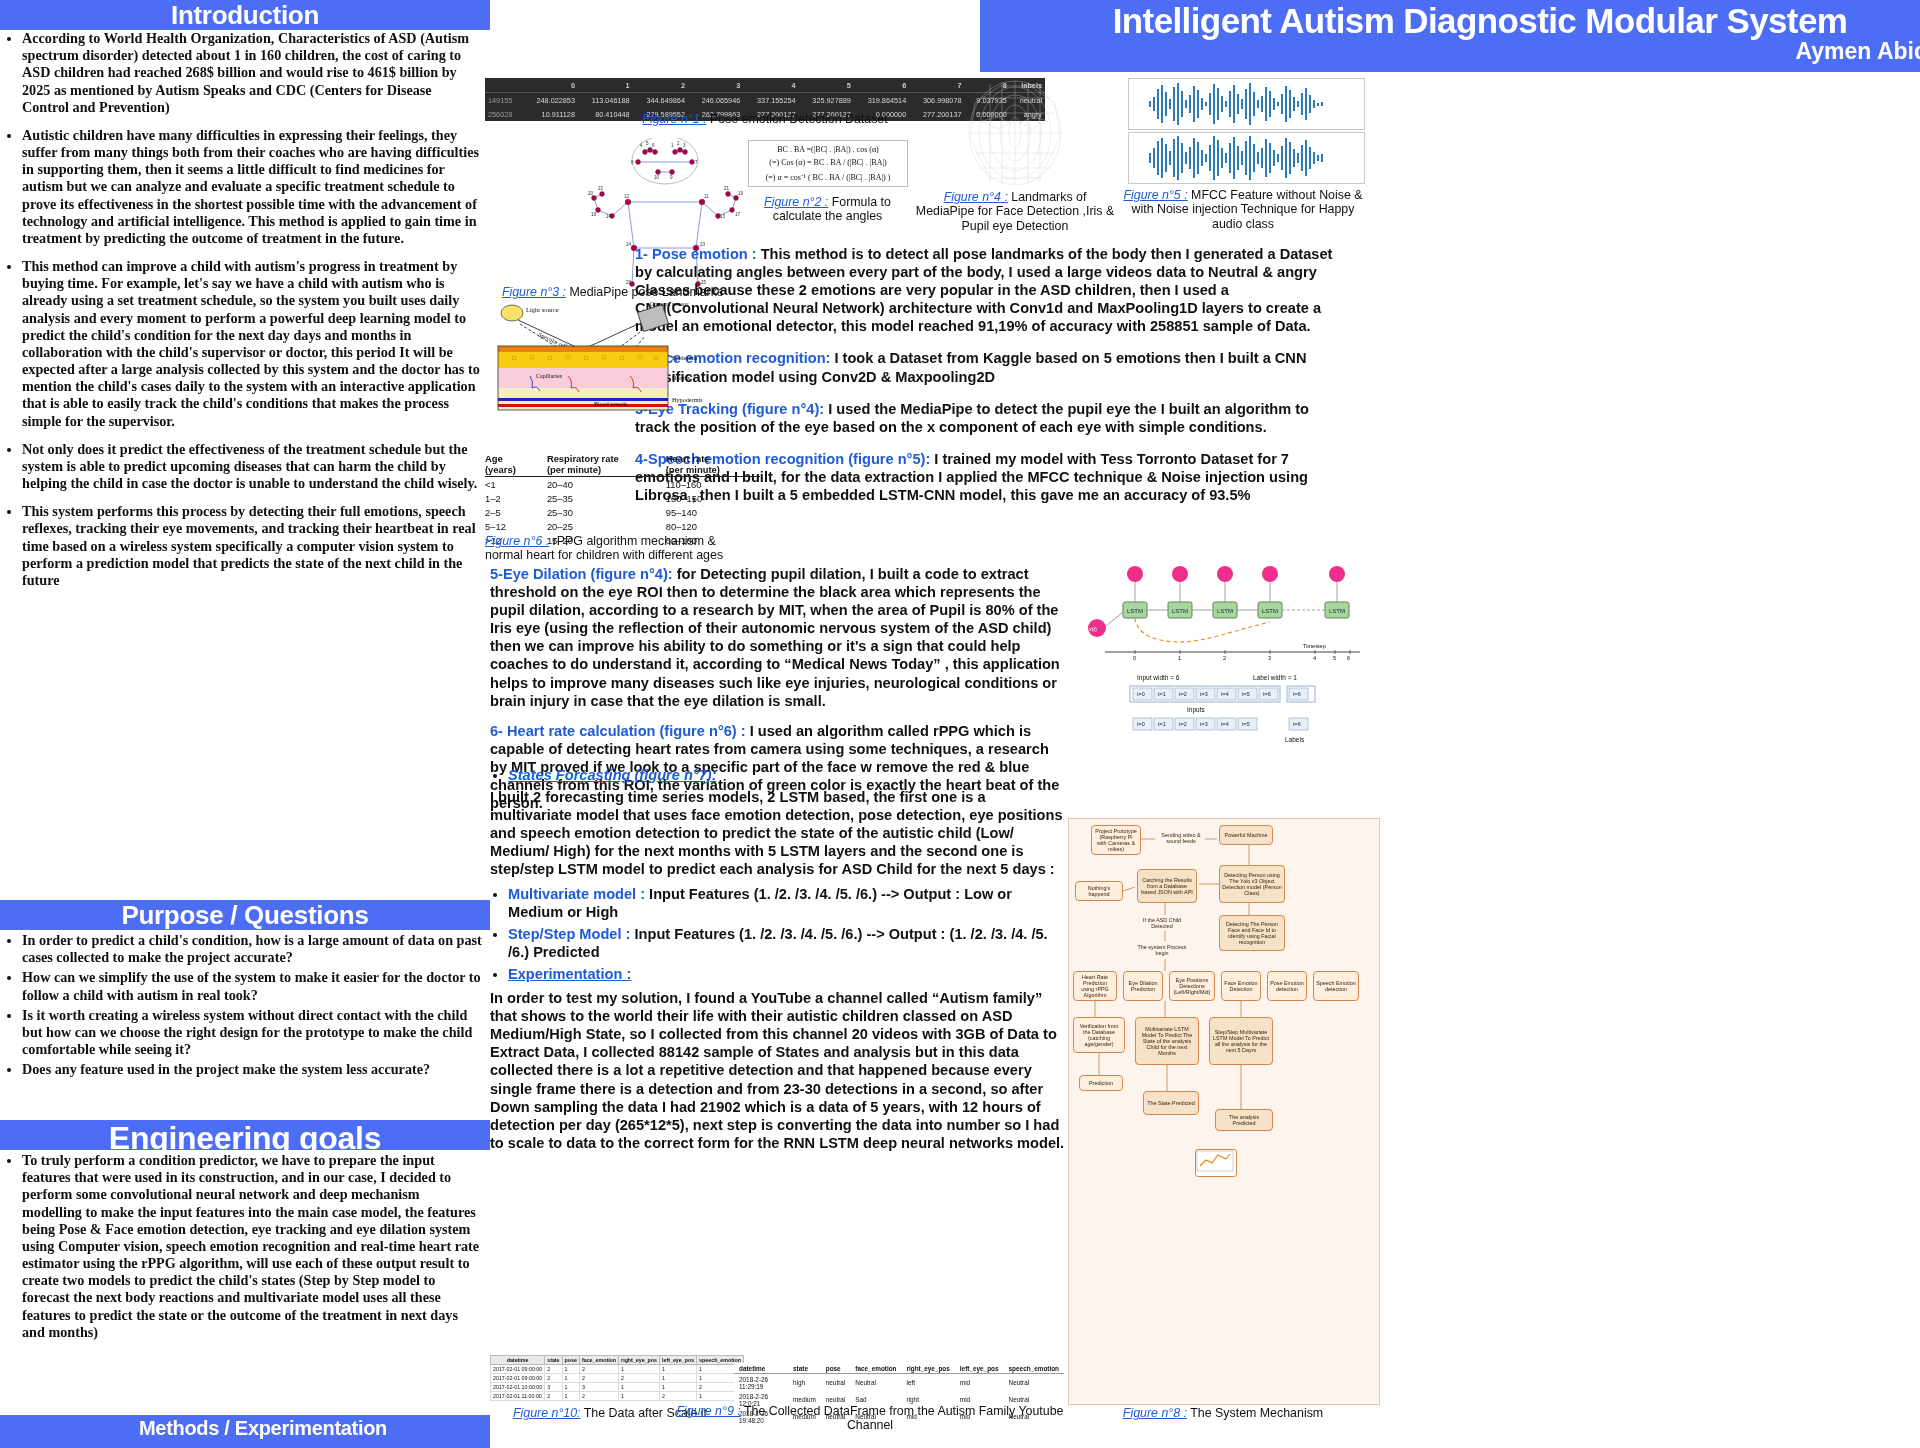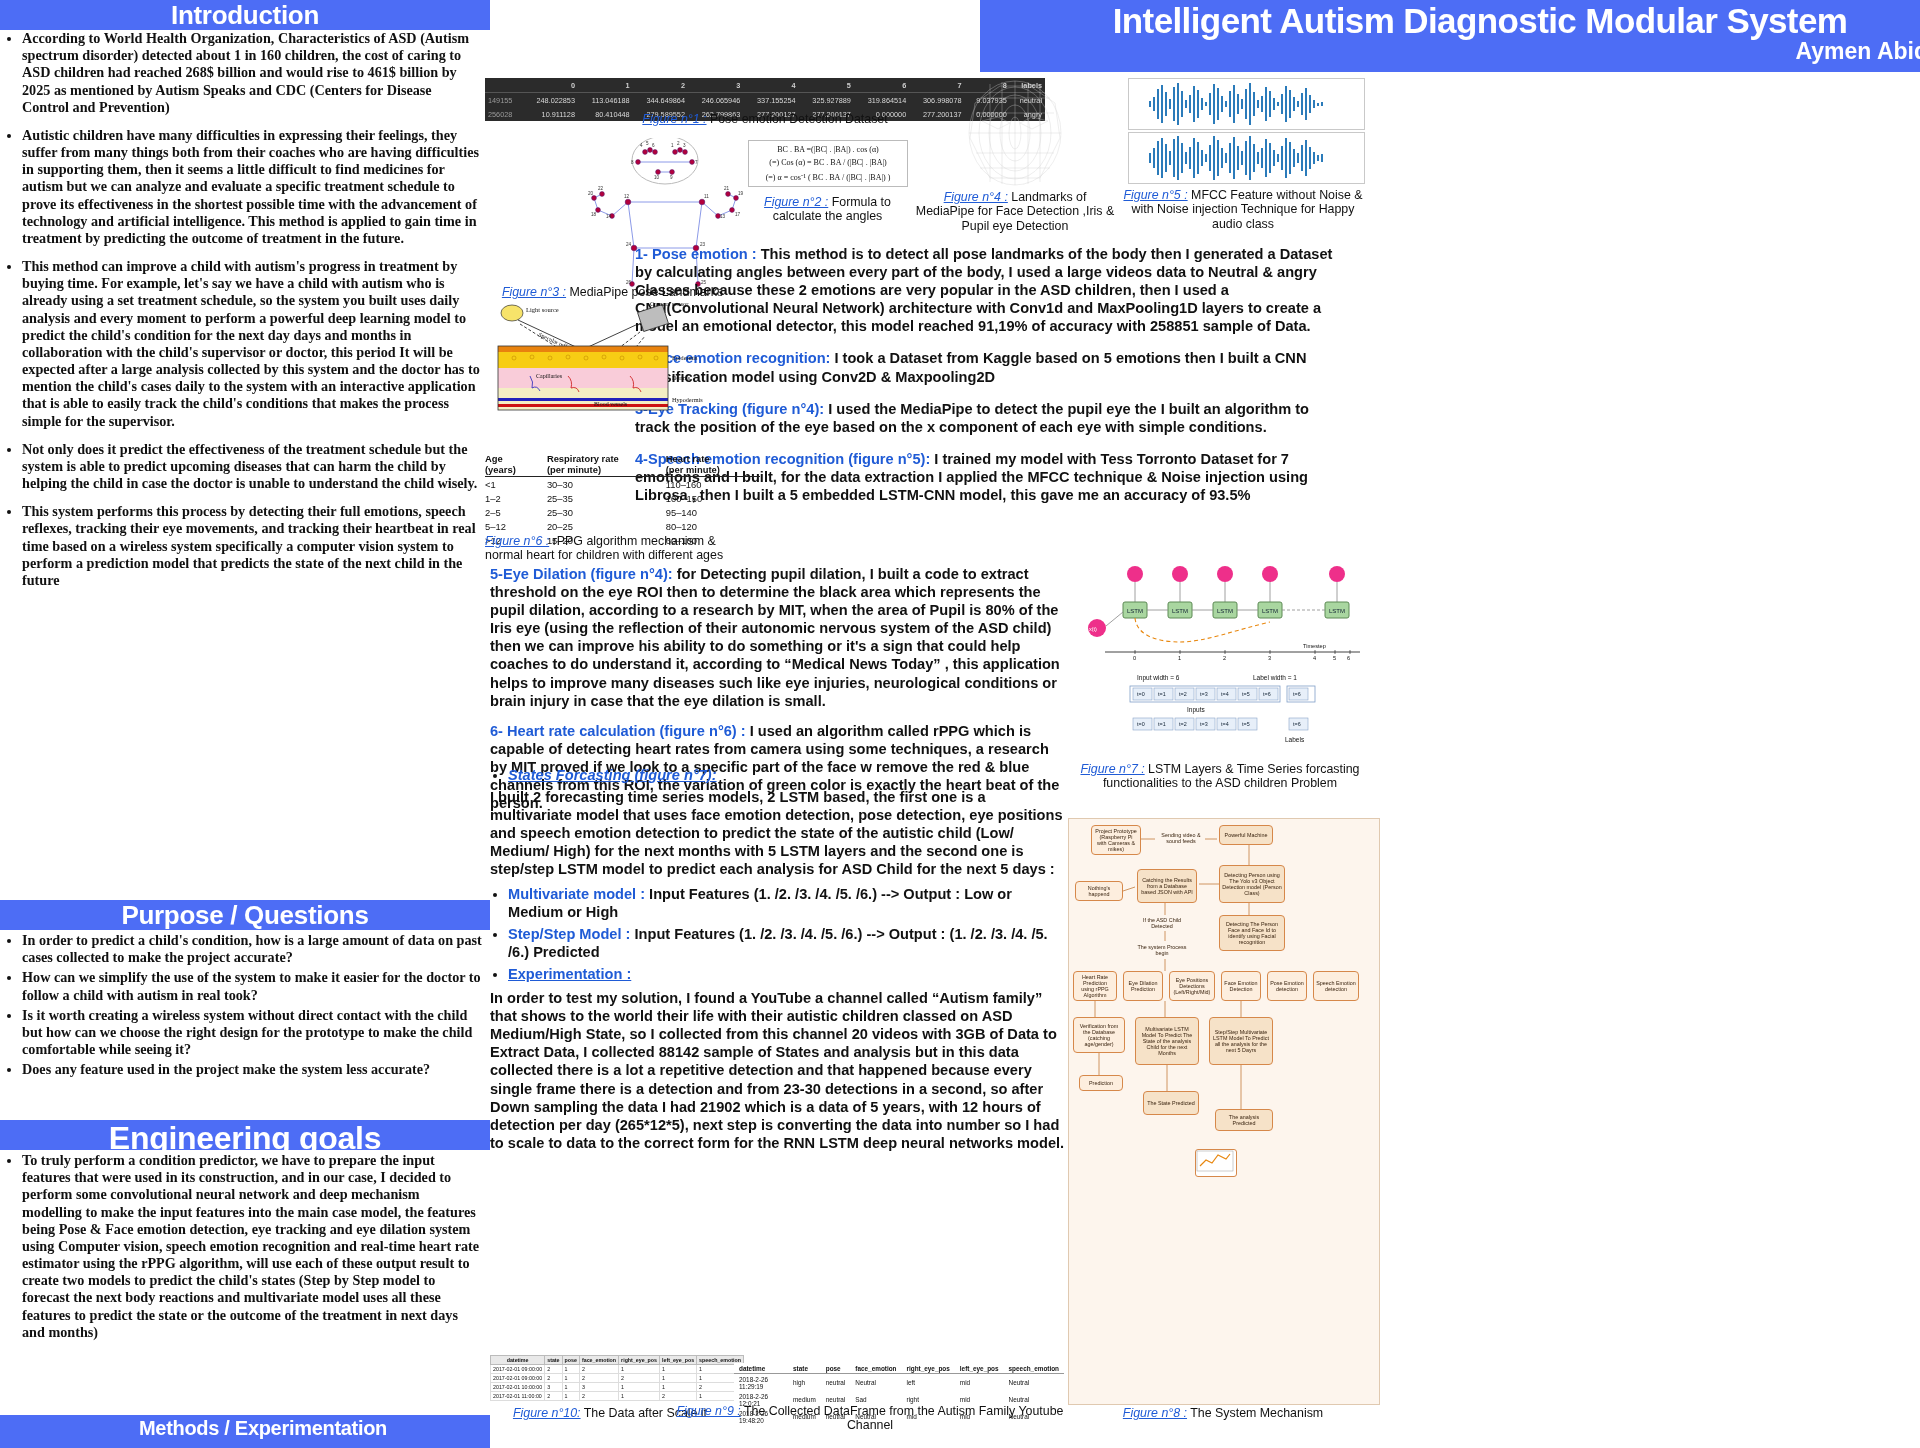--- a/index.html
+++ b/index.html
@@ -496,21 +496,21 @@
         <thead>
             <tr id="age-head">
               <th>Age<br>(years)</th>
               <th>Respiratory rate<br>(per minute)</th>
               <th>Heart rate<br>(per minute)</th>
             </tr>
           </thead>
         <tbody id="age-body">
             <tr>
               <td>&lt;1</td>
-              <td>30–30</td>
+              <td>20–40</td>
               <td>110–160</td>
             </tr>
             <tr>
               <td>1–2</td>
               <td>25–35</td>
               <td>100–150</td>
             </tr>
             <tr>
               <td>2–5</td>
               <td>25–30</td>
@@ -665,24 +665,20 @@
               <text x="104" y="166">t=2</text>
             <text x="125" y="166">t=3</text>
               <text x="146" y="166">t=4</text>
               <text x="167" y="166">t=5</text>
             <text x="218" y="166">t=6</text>
           </g>
           <text x="210" y="182" font-size="6.5" fill="#111">Labels</text>
         </g>
       </svg>
     </div>
-    <div class="fig-cap" style="position:absolute;left:585px;top:762px;width:290px;">
-      <span class="fn">Figure n°7 :</span>
-      <span>LSTM Layers &amp; Time Series forcasting functionalities to the ASD children Problem</span>
-    </div>
 
     <div style="position:absolute;left:578px;top:818px;width:310px;height:585px;background:#fdf5ed;border:1px solid #e0c9b0;">
       <div class="fcbox" style="left:22px;top:6px;width:50px;height:30px;">Project Prototype (Raspberry Pi with Cameras &amp; mikes)</div>
       <div class="fcbox" style="left:88px;top:8px;width:48px;height:22px;background:#fdf5ed;border:none;">Sending video &amp; sound feeds</div>
       <div class="fcbox tan" style="left:150px;top:6px;width:54px;height:20px;">Powerful Machine</div>
       <div class="fcbox" style="left:6px;top:62px;width:48px;height:20px;">Nothing's happend</div>
       <div class="fcbox tan" style="left:68px;top:50px;width:60px;height:34px;">Catching the Results from a Database based JSON with API</div>
       <div class="fcbox tan" style="left:150px;top:46px;width:66px;height:38px;">Detecting Person using The Yolo v3 Object Detection model (Person Class)</div>
       <div class="fcbox" style="left:62px;top:96px;width:62px;height:16px;background:#fdf5ed;border:none;">If the ASD Child Detected</div>
       <div class="fcbox tan" style="left:150px;top:96px;width:66px;height:36px;">Detecting The Person Face and Face Id to identify using Facial recognition</div>

